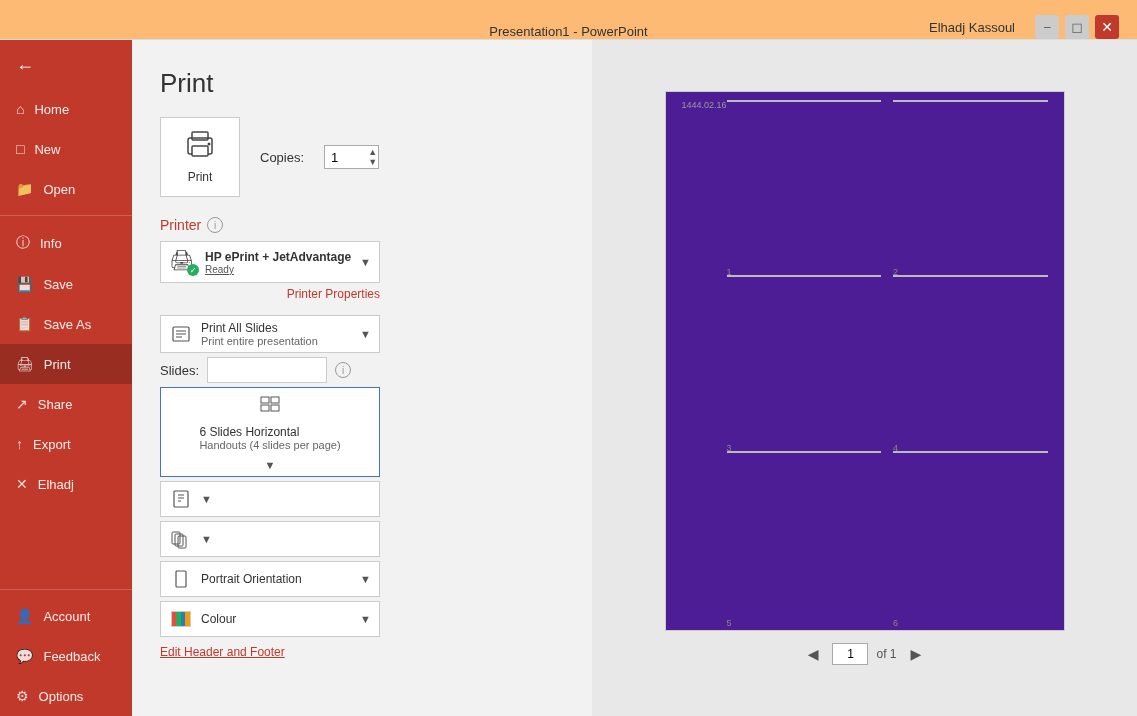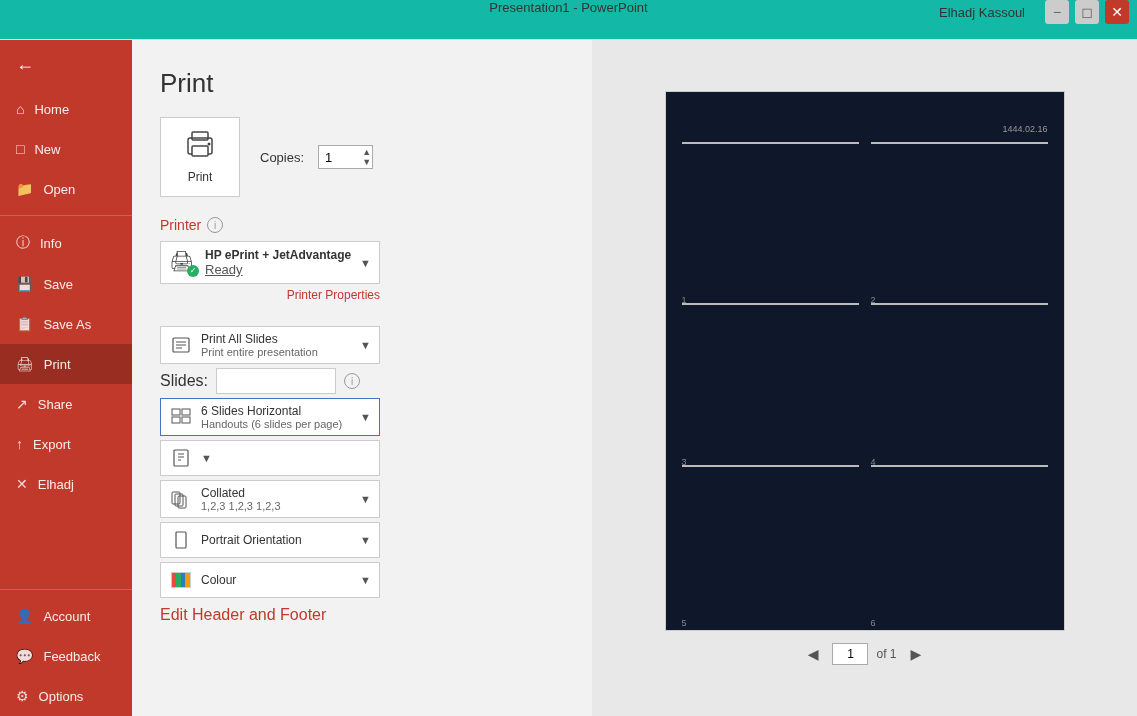--- a/index.html
+++ b/index.html
@@ -1,25 +1,25 @@
 <!DOCTYPE html>
 <html><head>
   <meta charset="utf-8">
   <style>
     * { box-sizing: border-box; margin: 0; padding: 0; }
     body { font-family: 'Segoe UI', Arial, sans-serif; font-size: 13px; background: #f2f2f2; display: flex; flex-direction: column; height: 716px; width: 1137px; overflow: hidden; }
 
     
     .title-bar {
       height: 40px;
-      background: #14b8a6;
-      display: flex;
-      align-items: flex-start;
+      background: #fdba74;
+      display: flex;
+      align-items: flex-end;
       justify-content: space-between;
-      padding: 0 8px;
+      padding: 0 18px;
       border-bottom: 1px solid #ddd;
       flex-shrink: 0;
     }
     .title-bar-center {
       font-size: 13px;
       color: #333;
       position: absolute;
       left: 50%;
       transform: translateX(-50%);
     }
@@ -137,21 +137,21 @@
       gap: 6px;
       cursor: pointer;
       font-size: 12px;
       color: #333;
     }
     .print-btn .print-icon-svg { font-size: 24px; }
 
     .copies-area {
       display: flex;
       align-items: center;
-      gap: 14px;
+      gap: 20px;
     }
     .copies-label { font-size: 13px; color: #333; }
     .copies-input-wrap {
       position: relative;
       display: flex;
       align-items: center;
     }
     .copies-input {
       width: 55px;
       height: 24px;
@@ -191,21 +191,21 @@
       border: 1px solid #999;
       display: inline-flex;
       align-items: center;
       justify-content: center;
       font-size: 10px;
       color: #999;
       cursor: pointer;
     }
 
     
-    .printer-section { margin-bottom: 24px; }
+    .printer-section { margin-bottom: 14px; }
     .printer-select-btn {
       display: flex;
       align-items: center;
       border: 1px solid #ccc;
       background: white;
       padding: 6px 8px;
       gap: 8px;
       cursor: pointer;
       width: 220px;
       position: relative;
@@ -223,21 +223,21 @@
       bottom: 0; right: -2px;
       width: 12px; height: 12px;
       background: #27ae60;
       border-radius: 50%;
       display: flex; align-items: center; justify-content: center;
       font-size: 8px;
       color: white;
     }
     .printer-info { flex: 1; }
     .printer-name { font-size: 12px; font-weight: 700; color: #333; }
-    .printer-status { font-size: 13px; color: #555; text-decoration: underline; }
+    .printer-status { font-size: 10px; color: #555; text-decoration: underline; }
     .dropdown-arrow {
       font-size: 11px;
       color: #555;
     }
     .printer-properties {
       font-size: 12px;
       color: #c0392b;
       cursor: pointer;
       margin-top: 4px;
       text-align: right;
@@ -266,67 +266,68 @@
     .dropdown-row .dropdown-icon {
       width: 24px; height: 24px;
       display: flex; align-items: center; justify-content: center;
       flex-shrink: 0;
     }
     .dropdown-row .dropdown-text {
       flex: 1;
     }
     .dropdown-row .dropdown-text .line1 { font-size: 12px; color: #333; font-weight: 500; }
     .dropdown-row .dropdown-text .line2 { font-size: 11px; color: #666; }
-    .dropdown-row.active-dropdown { border-color: #4472c4; }
+    .dropdown-row.active-dropdown { border-color: #4472c4; flex-direction: column; }
 
     
     .slides-row {
       display: flex;
       align-items: center;
       gap: 8px;
       margin-bottom: 4px;
     }
-    .slides-label { font-size: 16px; color: #333; }
+    .slides-label { font-size: 13px; color: #333; }
     .slides-input {
       border: 1px solid #ccc;
       height: 26px;
       padding: 2px 6px;
       font-size: 12px;
       width: 120px;
     }
 
     
     .edit-header-footer {
-      font-size: 16px;
+      font-size: 12px;
       color: #c0392b;
       cursor: pointer;
       margin-top: 8px;
+      text-decoration: underline;
     }
 
     
     .preview-area {
       flex: 1;
       background: #e8e8e8;
       display: flex;
       flex-direction: column;
       align-items: center;
       justify-content: center;
       overflow: hidden;
       position: relative;
       padding: 16px;
     }
     .preview-paper {
-      background: #0f172a;
+      background: #4c1d95;
       border: 1px solid #ccc;
       width: 400px;
       height: 540px;
       position: relative;
-      padding: 32px 16px 16px 16px;
-      display: flex;
-      flex-direction: column;
+      padding: 8px 16px 16px 16px;
+      display: flex;
+      flex-direction: row;
     }
     .preview-header-text {
       text-align: right;
       font-size: 9px;
       color: #999;
       margin-bottom: 8px;
     }
     .slides-grid {
       display: grid;
       grid-template-columns: 1fr 1fr;
@@ -540,21 +541,21 @@
             <div class="dropdown-icon">
               <svg width="20" height="20" viewBox="0 0 20 20">
                 <rect x="1" y="2" width="8" height="6" fill="none" stroke="#555" stroke-width="1"></rect>
                 <rect x="11" y="2" width="8" height="6" fill="none" stroke="#555" stroke-width="1"></rect>
                 <rect x="1" y="10" width="8" height="6" fill="none" stroke="#555" stroke-width="1"></rect>
                 <rect x="11" y="10" width="8" height="6" fill="none" stroke="#555" stroke-width="1"></rect>
               </svg>
             </div>
             <div class="dropdown-text">
               <div class="line1">6 Slides Horizontal</div>
-              <div class="line2">Handouts (6 slides per page)</div>
+              <div class="line2">Handouts (4 slides per page)</div>
             </div>
             <span class="dropdown-arrow">▼</span>
           </div>
 
           <div class="dropdown-row">
             <div class="dropdown-icon">
               <svg width="20" height="20" viewBox="0 0 20 20">
                 <rect x="3" y="2" width="14" height="16" rx="1" fill="none" stroke="#555" stroke-width="1.2"></rect>
                 <line x1="7" y1="6" x2="13" y2="6" stroke="#555" stroke-width="1"></line>
                 <line x1="7" y1="9" x2="13" y2="9" stroke="#555" stroke-width="1"></line>
@@ -565,24 +566,20 @@
           </div>
 
           <div class="dropdown-row">
             <div class="dropdown-icon">
               <svg width="20" height="20" viewBox="0 0 20 20">
                 <rect x="1" y="3" width="8" height="12" rx="1" fill="none" stroke="#555" stroke-width="1"></rect>
                 <rect x="4" y="5" width="8" height="12" rx="1" fill="none" stroke="#555" stroke-width="1"></rect>
                 <rect x="7" y="7" width="8" height="12" rx="1" fill="none" stroke="#555" stroke-width="1"></rect>
               </svg>
             </div>
-            <div class="dropdown-text">
-              <div class="line1">Collated</div>
-              <div class="line2">1,2,3   1,2,3   1,2,3</div>
-            </div>
             <span class="dropdown-arrow">▼</span>
           </div>
 
           <div class="dropdown-row">
             <div class="dropdown-icon">
               <svg width="20" height="20" viewBox="0 0 20 20">
                 <rect x="5" y="2" width="10" height="16" rx="1" fill="none" stroke="#555" stroke-width="1.2"></rect>
               </svg>
             </div>
             <div class="dropdown-text">

